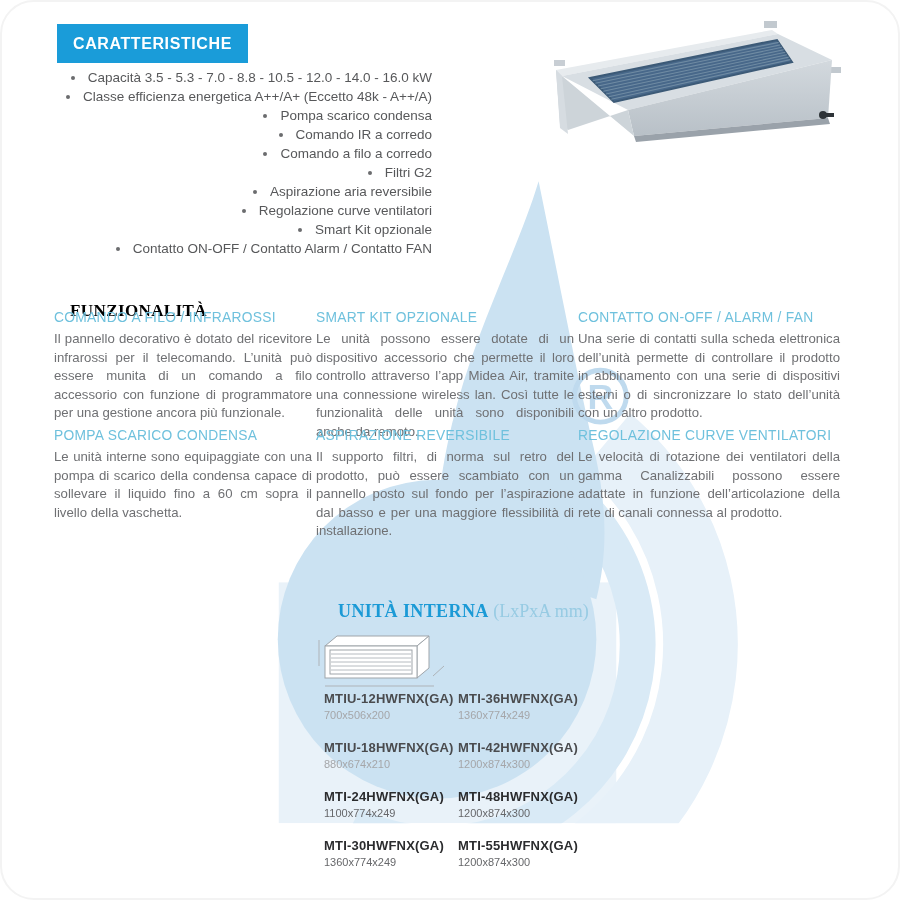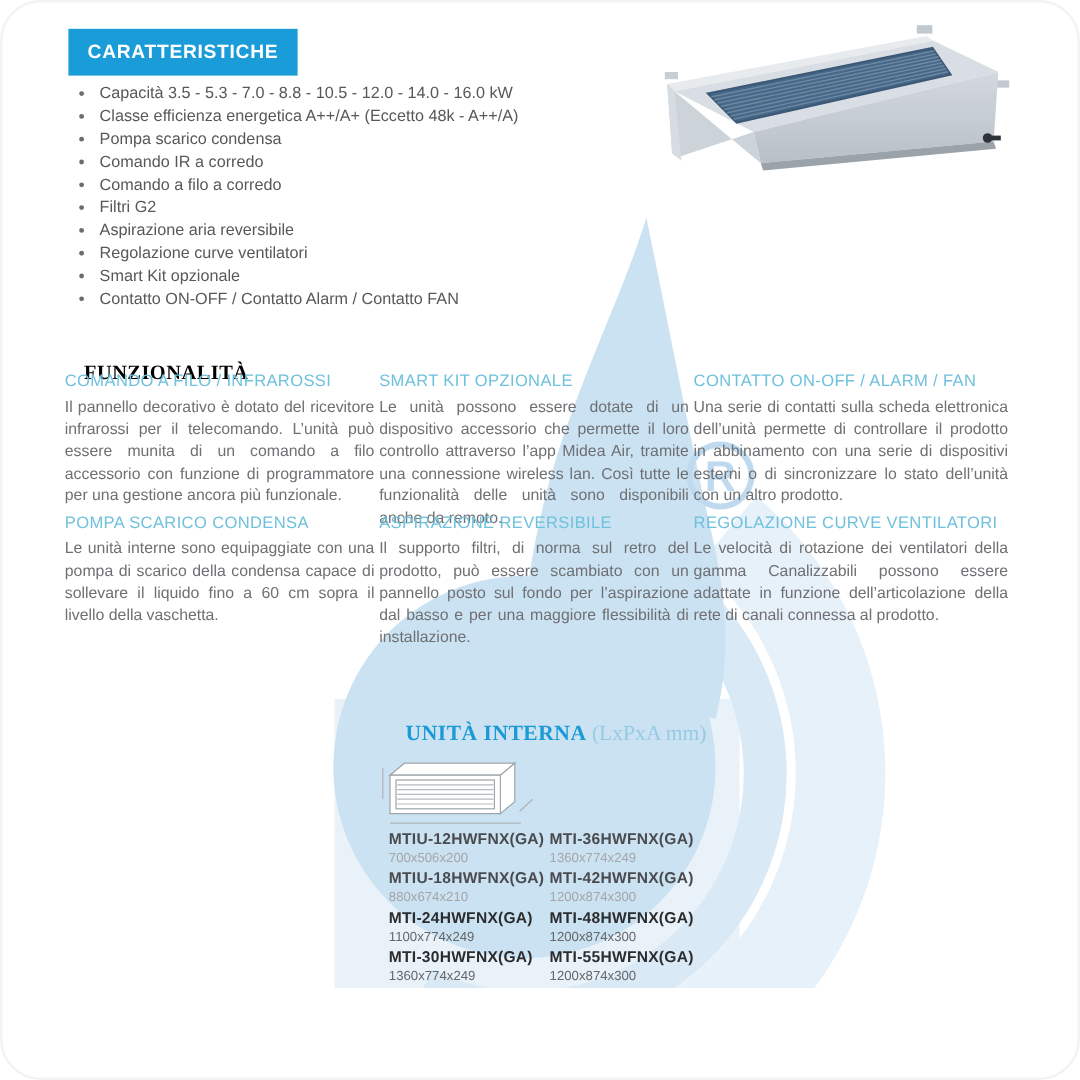--- a/index.html
+++ b/index.html
@@ -14,41 +14,41 @@
 
   
   .badge{
     position:absolute;left:55px;top:22px;background:#1a9cd9;color:#fff;
     font-weight:700;font-size:16px;letter-spacing:.6px;padding:11px 16px 10px;
   }
 
   
   .features{position:absolute;left:64px;top:66px;margin:0;padding:0;list-style:none;
     font-size:13.5px;color:#57585a;}
-  .features li{display:flex;gap:13px;line-height:19px;}
+  .features li{display:flex;gap:13px;line-height:19px;justify-content:flex-end;}
   .dot{width:4px;height:4px;border-radius:50%;background:#6b6c6e;margin-top:8px;flex:none;}
 
   
   .photo{position:absolute;left:540px;top:16px;width:300px;height:125px;}
 
   
   .func-title{position:absolute;left:52px;top:283px;margin:16px;font-size:17px;font-weight:700;
     color:#000000;letter-spacing:.4px;font-family:Liberation Serif, serif;}
   .sections{position:absolute;left:52px;top:308px;width:796px;display:grid;
     grid-template-columns:258px 258px 262px;column-gap:4px;grid-template-rows:118px auto;}
   .sections h3{margin:0 0 5px;font-size:13.8px;font-weight:400;color:#6fc1dd;letter-spacing:.3px;}
   .sections p{margin:0;font-size:13.2px;line-height:18.6px;color:#6f7073;text-align:justify;}
 
   
   .panel-title-row{position:absolute;left:336px;top:599px;font-size:18px;font-family:Liberation Serif, serif;}
   .pt{color:#1b9ad6;font-weight:700;letter-spacing:.4px;}
   .ps{color:#97cbe3;}
   .unit-drawing{position:absolute;left:314px;top:624px;width:135px;height:64px;}
   .models{position:absolute;left:322px;top:690px;display:grid;grid-template-columns:134px auto;}
-  .mcol{display:flex;flex-direction:column;gap:2px;}
+  .mcol{display:flex;flex-direction:column;gap:18px;}
   .model{min-height:29px;}
   .mname{font-size:13px;font-weight:700;color:#4a4b4e;letter-spacing:.2px;line-height:14px;}
   .mdims{font-size:11px;color:#a5a6a9;line-height:15px;margin-top:2px;}
   .mcol .model:nth-child(n+3) .mname{color:#2b2c2e;}
   .mcol .model:nth-child(n+3) .mdims{color:#66676a;}
 </style>
 </head>
 <body>
 
 <div class="page">

